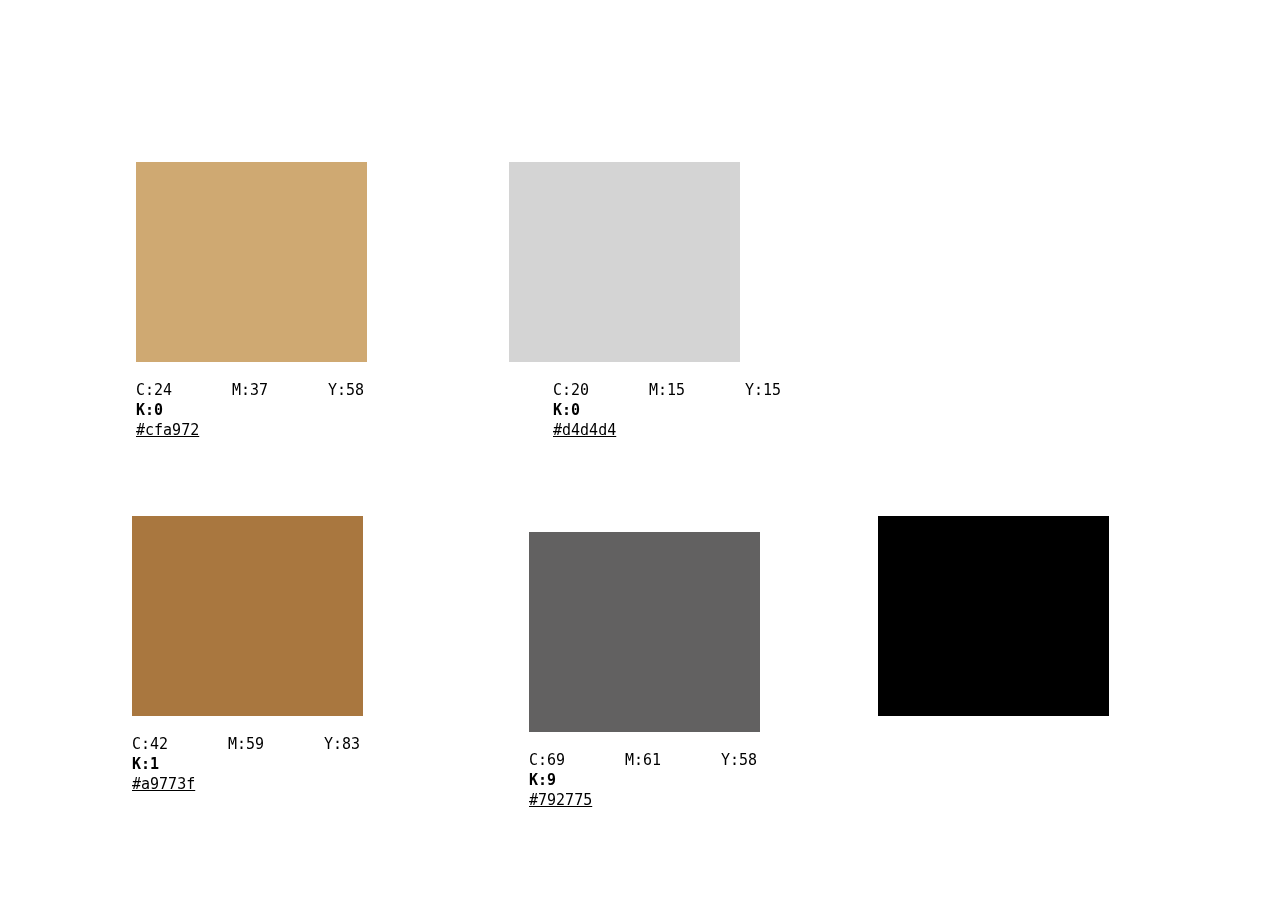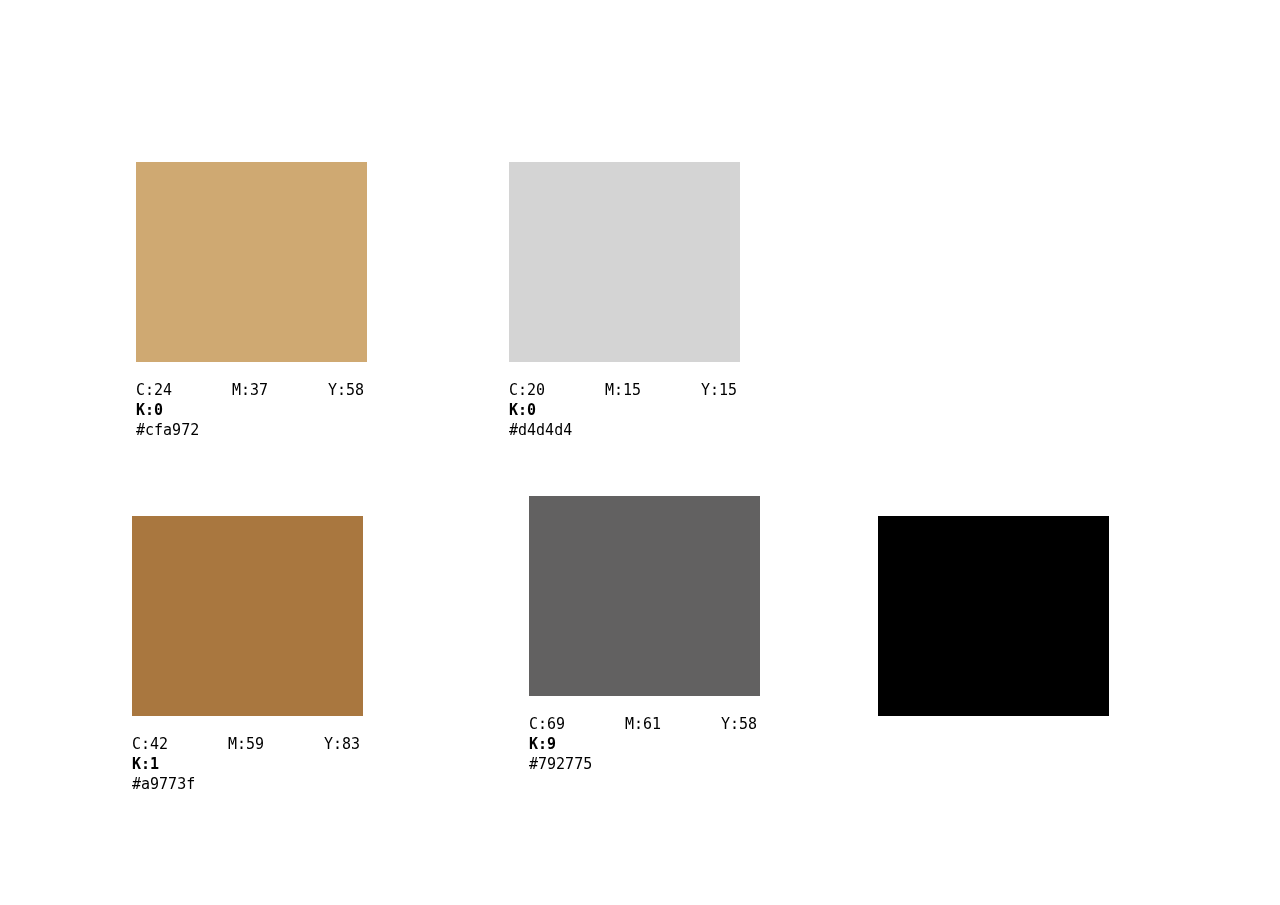--- a/index.html
+++ b/index.html
@@ -44,21 +44,21 @@
   }
   .cmy-part {
     position: absolute;
     top: 0;
     letter-spacing: 0px;
   }
   .cmy-c { left: 0px; }
   .cmy-m { left: 96px; }
   .cmy-y { left: 192px; }
   .k-row { height: 20px; font-weight: bold; }
-  .hex-row { height: 20px; }
+  .hex-row { height: 20px; text-decoration: underline; }
 </style>
 </head>
 <body style="background: rgb(255, 255, 255);">
 
 <div id="palette-canvas">
 
   <div class="swatch-cell" style="left:136px; top:162px;">
     <div class="swatch-chip" style="background: rgb(207, 169, 114);"></div>
     <div class="swatch-info" style="color: rgb(0, 0, 0);">
       <div class="cmy-row">
@@ -66,21 +66,21 @@
         <span class="cmy-part cmy-m">M:37</span>
         <span class="cmy-part cmy-y">Y:58</span>
       </div>
       <div class="k-row">K:0</div>
       <div class="hex-row">#cfa972</div>
     </div>
   </div>
 
   <div class="swatch-cell" style="left:509px; top:162px;">
     <div class="swatch-chip" style="background: rgb(212, 212, 212);"></div>
-    <div class="swatch-info" style="color: rgb(0, 0, 0);">
+    <div class="swatch-info" style="color: rgb(0, 0, 0); margin-left: 44px;">
       <div class="cmy-row">
         <span class="cmy-part cmy-c">C:20</span>
         <span class="cmy-part cmy-m">M:15</span>
         <span class="cmy-part cmy-y">Y:15</span>
       </div>
       <div class="k-row">K:0</div>
       <div class="hex-row">#d4d4d4</div>
     </div>
   </div>
 
@@ -90,21 +90,21 @@
       <div class="cmy-row">
         <span class="cmy-part cmy-c">C:42</span>
         <span class="cmy-part cmy-m">M:59</span>
         <span class="cmy-part cmy-y">Y:83</span>
       </div>
       <div class="k-row">K:1</div>
       <div class="hex-row">#a9773f</div>
     </div>
   </div>
 
-  <div class="swatch-cell" style="left:509px; top:496px;padding-left:20px;">
+  <div class="swatch-cell" style="left:509px; top:532px;padding-left:20px;">
     <div class="swatch-chip" style="background: rgb(98, 97, 97);"></div>
     <div class="swatch-info" style="color: rgb(0, 0, 0);">
       <div class="cmy-row">
         <span class="cmy-part cmy-c">C:69</span>
         <span class="cmy-part cmy-m">M:61</span>
         <span class="cmy-part cmy-y">Y:58</span>
       </div>
       <div class="k-row">K:9</div>
       <div class="hex-row">#792775</div>
     </div>

